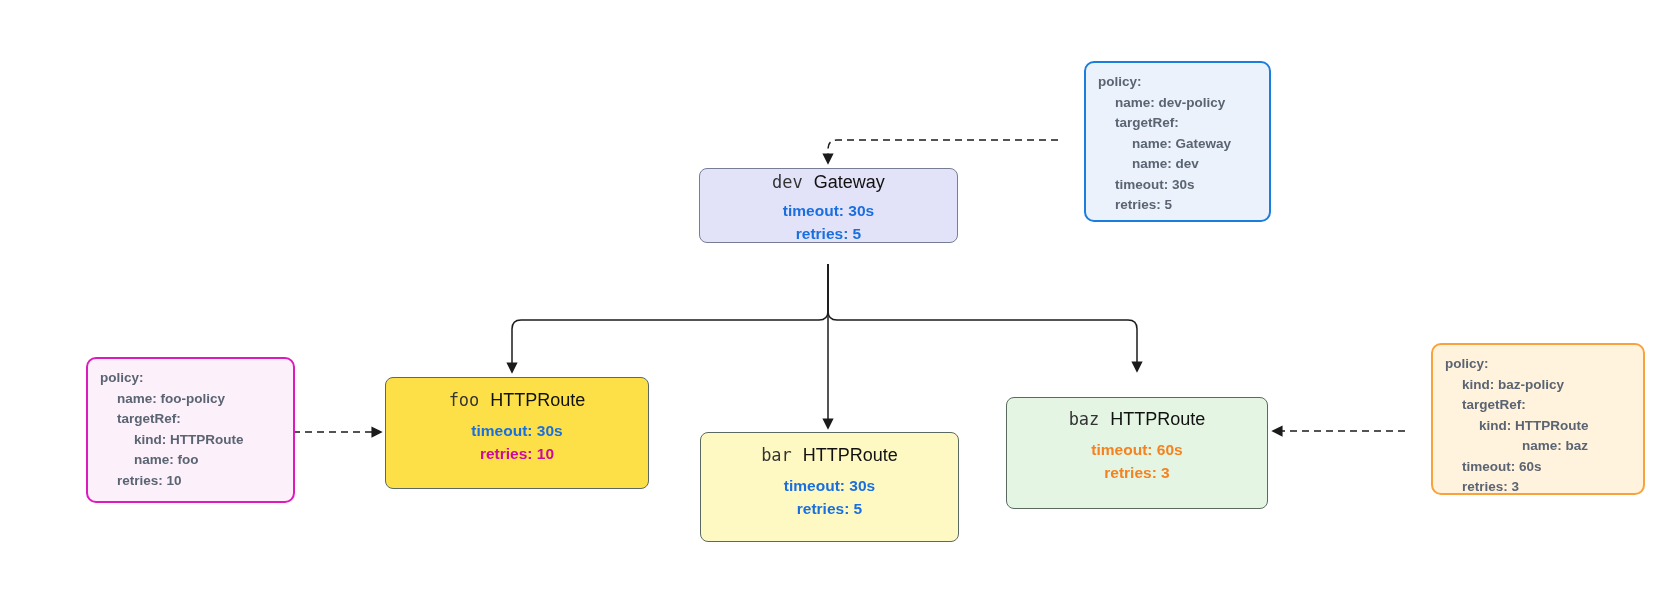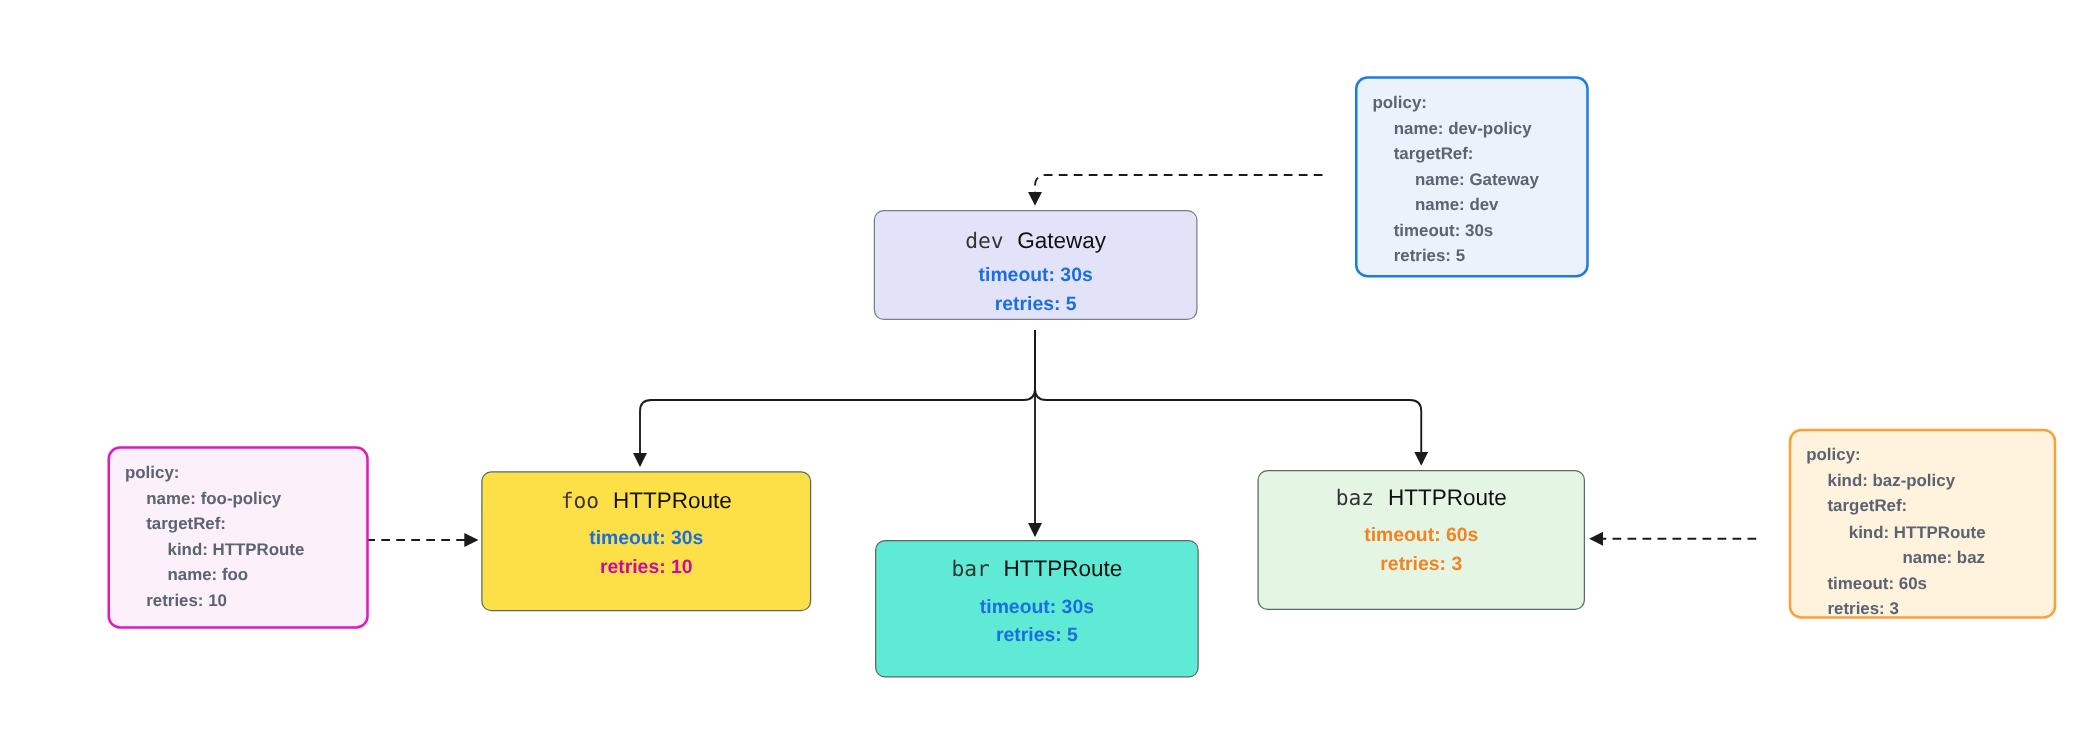--- a/index.html
+++ b/index.html
@@ -15,25 +15,25 @@
   .node{
     position:absolute;box-sizing:border-box;border:1px solid #777e94;
     border-radius:8px;text-align:center;
   }
   .node-title{font-size:18px;color:#111;white-space:nowrap;}
   .res-name{
     font-family:"DejaVu Sans Mono","Liberation Mono",monospace;
     font-size:17px;color:#343434;margin-right:11px;
   }
   .metric{font-weight:bold;font-size:15.5px;line-height:23px;white-space:nowrap;}
-  .node-gateway{left:699px;top:168px;width:259px;height:88px;padding-top:13px;}
+  .node-gateway{left:699px;top:168px;width:259px;height:75px;padding-top:3px;}
   .node-gateway .node-title{margin-bottom:6px;}
   .node-foo{left:385px;top:377px;width:264px;height:112px;padding-top:12px;}
   .node-bar{left:700px;top:432px;width:259px;height:110px;padding-top:12px;}
-  .node-baz{left:1006px;top:376px;width:262px;height:112px;padding-top:11px;}
+  .node-baz{left:1006px;top:397px;width:262px;height:112px;padding-top:11px;}
   .node-route .node-title{margin-bottom:8px;}
 
   .policy{
     position:absolute;box-sizing:border-box;border-radius:10px;
     padding:9px 12px;font-weight:bold;font-size:13.5px;line-height:20.5px;
     white-space:nowrap;
     margin-left:26px;
   }
   .pline{white-space:pre;}
   .policy-dev{left:1058px;top:61px;width:187px;height:161px;border:2px solid;}
@@ -68,21 +68,21 @@
   </div>
 
   <div class="node node-route node-foo" style="background: #fde047; border-color: rgb(90, 106, 96);">
     <div class="node-title">
       <span class="res-name">foo</span><span class="res-kind">HTTPRoute</span>
     </div>
     <div class="metric" style="color: rgb(26, 111, 222);">timeout: 30s</div>
     <div class="metric" style="color: rgb(204, 10, 156);">retries: 10</div>
   </div>
 
-  <div class="node node-route node-bar" style="background: #5eead4; border-color: rgb(90, 106, 96);">
+  <div class="node node-route node-bar" style="background: #fef9c3; border-color: rgb(90, 106, 96);">
     <div class="node-title">
       <span class="res-name">bar</span><span class="res-kind">HTTPRoute</span>
     </div>
     <div class="metric" style="color: rgb(26, 111, 222);">timeout: 30s</div>
     <div class="metric" style="color: rgb(26, 111, 222);">retries: 5</div>
   </div>
 
   <div class="node node-route node-baz" style="background: rgb(228, 245, 227); border-color: rgb(90, 106, 96);">
     <div class="node-title">
       <span class="res-name">baz</span><span class="res-kind">HTTPRoute</span>

